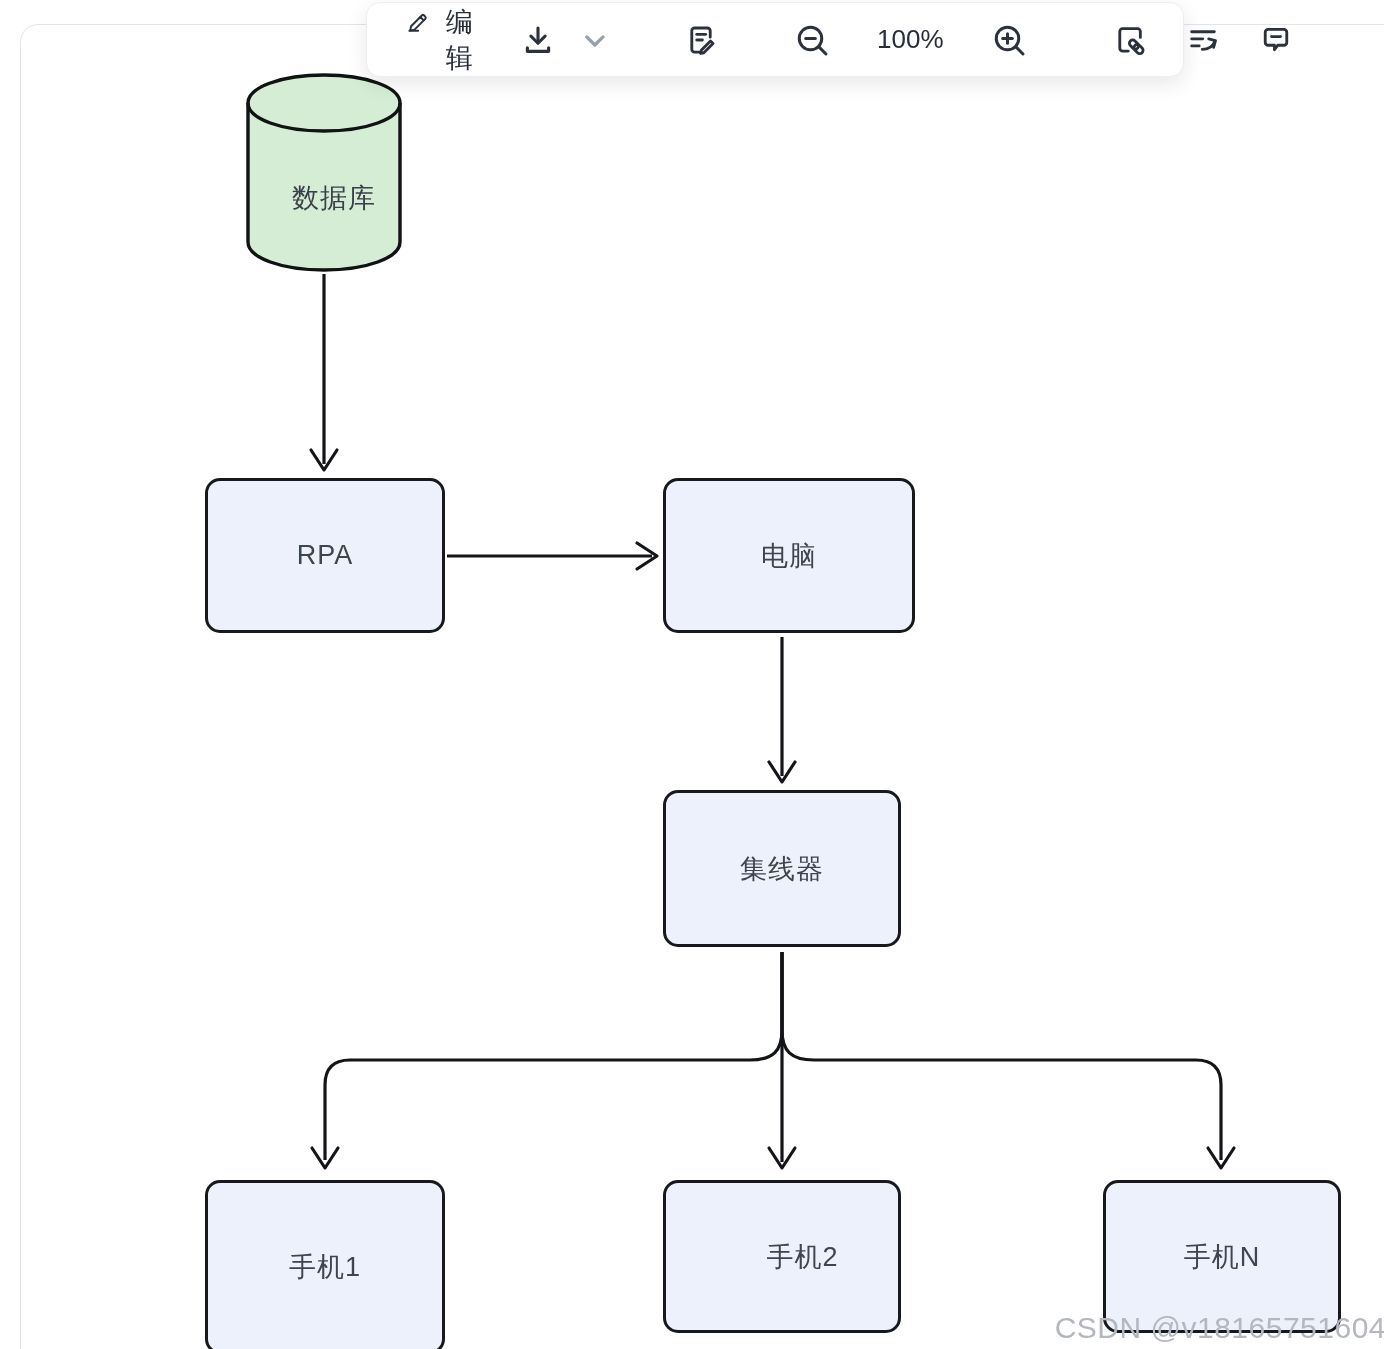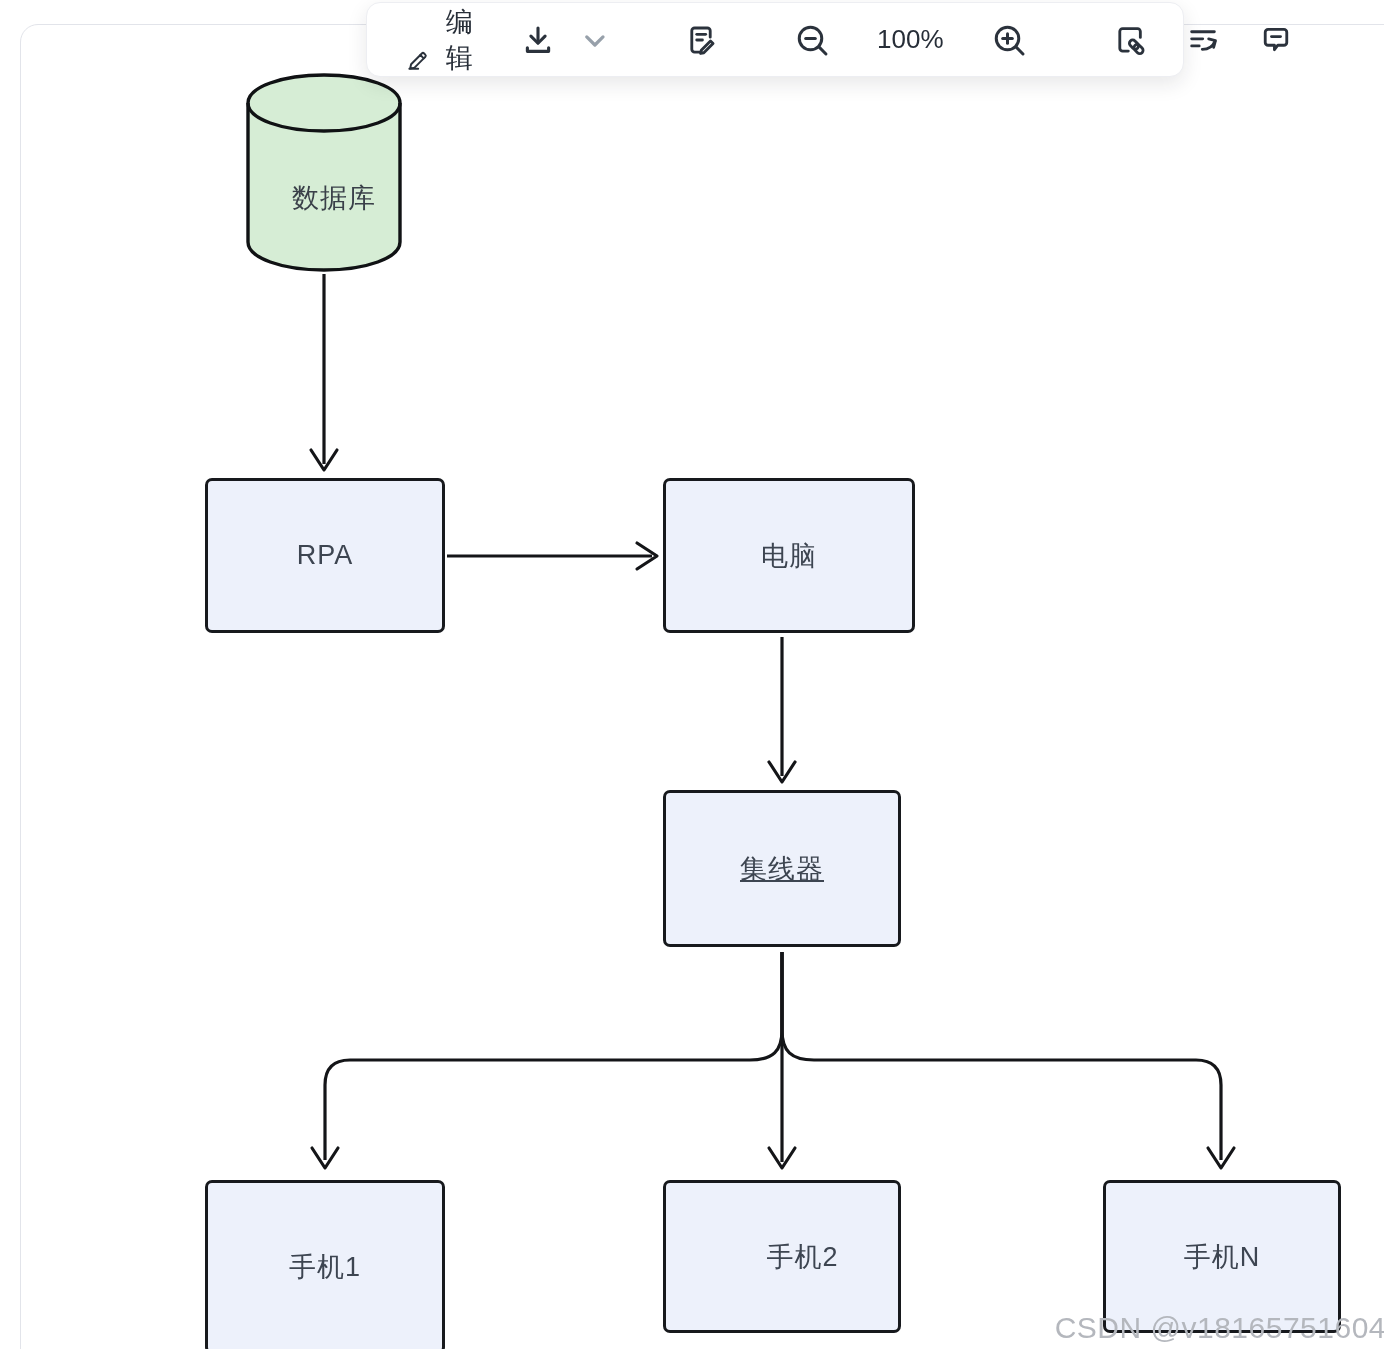--- a/index.html
+++ b/index.html
@@ -11,40 +11,40 @@
   
   .canvas-frame{
     position:absolute;left:20px;top:24px;width:1500px;height:1500px;
     border:1.5px solid #e2e4ea;border-radius:18px;background:#ffffff;
   }
   
   .diagram-svg{position:absolute;left:0;top:0;width:1384px;height:1349px;}
   
   .node{
     position:absolute;box-sizing:border-box;
-    background:#edf1fb;border:3px solid #17191d;border-radius:7px;
+    background:#edf1fb;border:3px solid #17191d;border-radius:15px;
     display:flex;align-items:center;justify-content:center;
     font-size:27px;color:#3d4551;letter-spacing:1px;
   }
   .cyl-label{
     position:absolute;left:248px;top:181px;width:172px;height:34px;
     display:flex;align-items:center;justify-content:center;
     font-size:27px;color:#3a4049;letter-spacing:1px;
   }
   
   .toolbar{
     position:absolute;left:366px;top:2px;width:818px;height:75px;
     box-sizing:border-box;background:#ffffff;
     border:1px solid #edeef2;border-radius:14px;
     box-shadow:0 7px 20px rgba(30,34,40,.10);
     display:flex;align-items:center;padding:0 22px;z-index:5;
   }
   .tb-btn{
     background:none;border:0;padding:0;margin:17px;cursor:pointer;
-    display:flex;align-items:flex-end;color:#2b323c;
+    display:flex;align-items:flex-start;color:#2b323c;
   }
   .tb-btn svg{display:block;}
   .tb-label{font-size:27px;color:#272e38;margin-left:11px;font-weight:500;}
   .zoom-level{font-size:26px;color:#272e38;margin:17px 30px;}
   .tb-div{width:1px;height:40px;background:#e6e8ec;margin:0 21px;}
   .tb-div.full{align-self:stretch;height:auto;margin:0 26px;}
   .m18{margin-left:18px;} .m6{margin-left:6px;} .m22{margin-left:22px;}
   
   .watermark{
     position:absolute;right:-2px;bottom:4px;
@@ -87,21 +87,21 @@
 <div class="cyl-label">数据库</div>
 
 <div class="node" style="left:205px;top:478px;width:240px;height:155px;">
   <span>RPA</span>
 </div>
 
 <div class="node" style="left:663px;top:478px;width:252px;height:155px;">
   <span>电脑</span>
 </div>
 
-<div class="node" style="left:663px;top:790px;width:238px;height:157px;text-decoration:underline;">
+<div class="node" style="left:663px;top:790px;width:238px;height:157px;">
   <span>集线器</span>
 </div>
 
 <div class="node" style="left:205px;top:1180px;width:240px;height:174px;">
   <span>手机1</span>
 </div>
 
 <div class="node" style="left:663px;top:1180px;width:238px;height:153px;padding-left:41px;">
   <span>手机2</span>
 </div>

